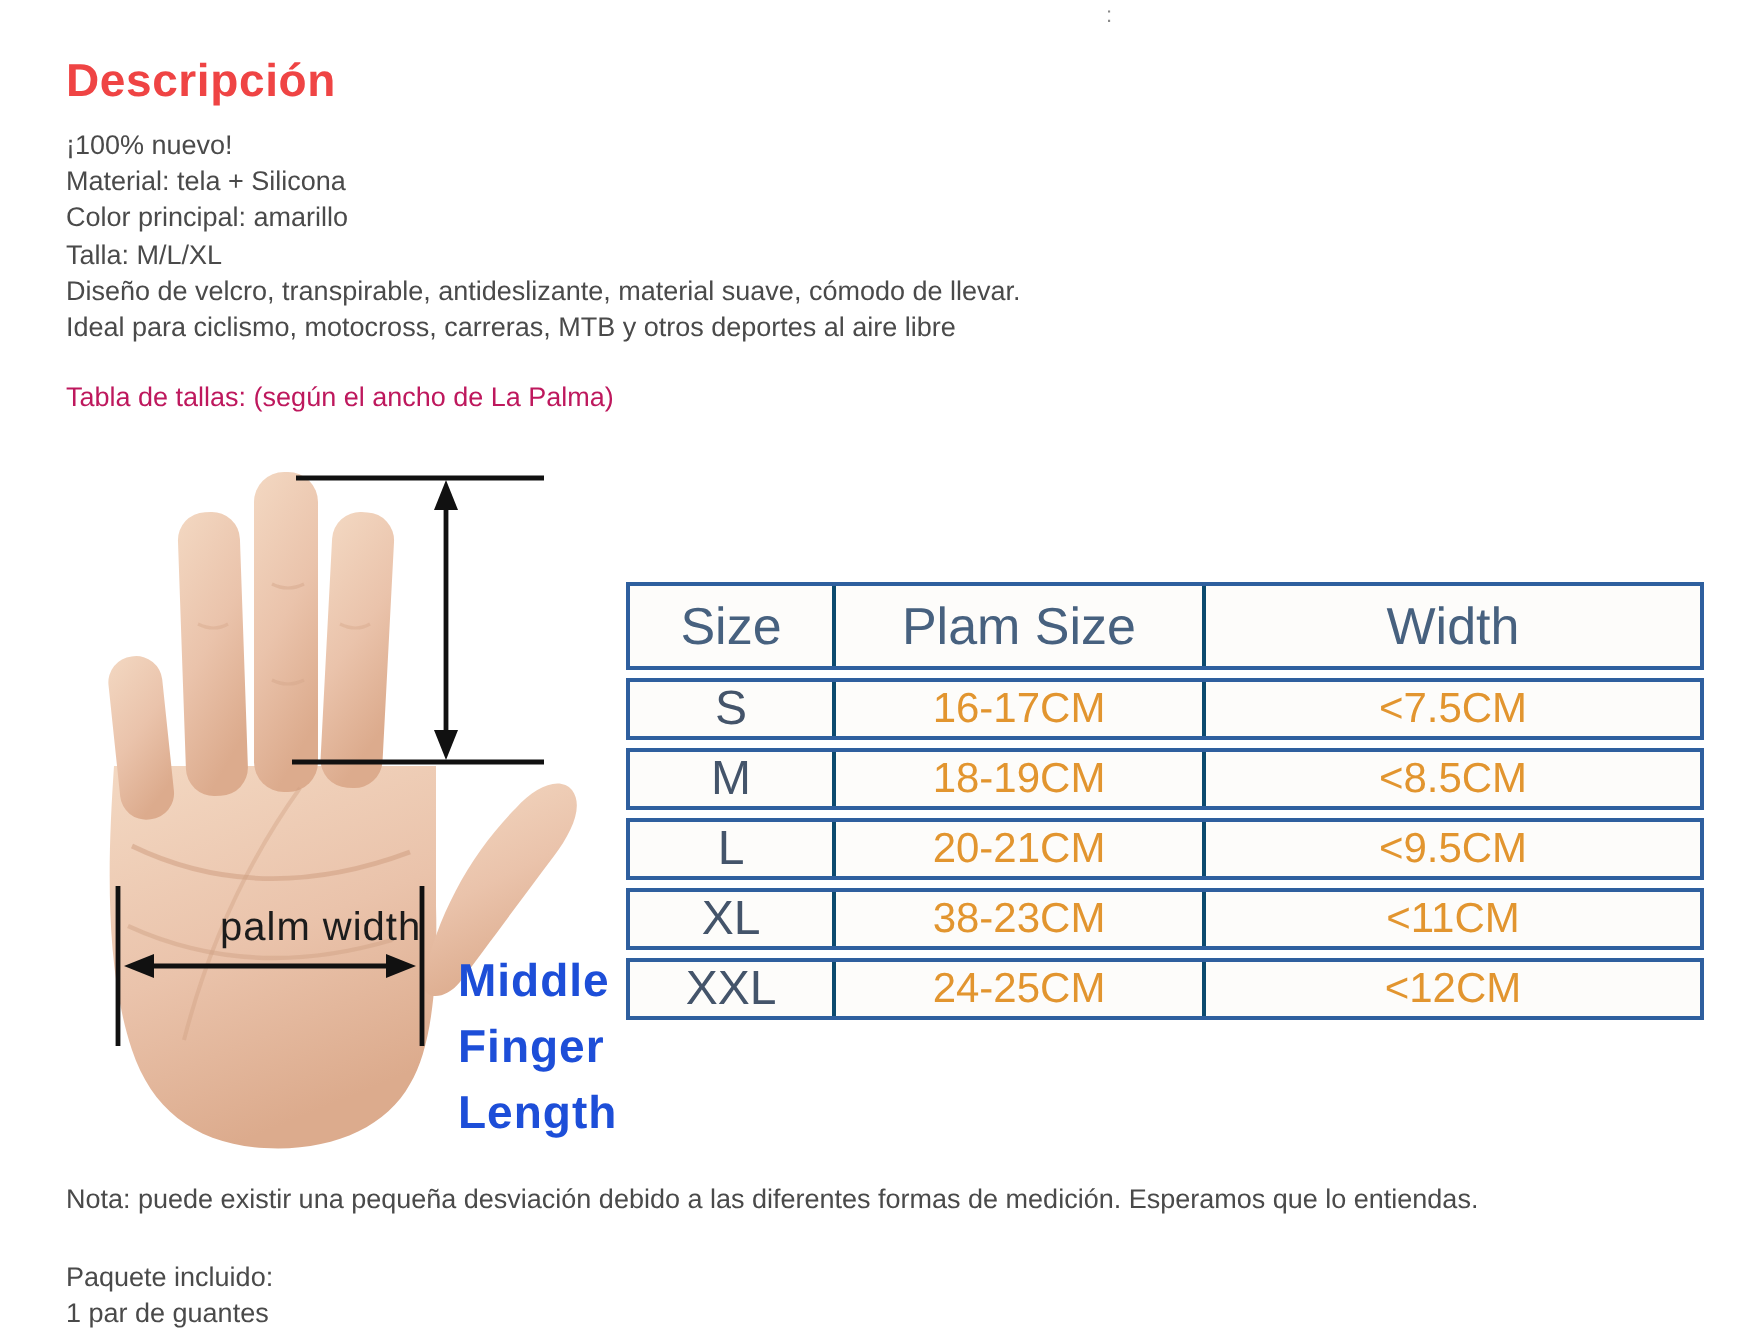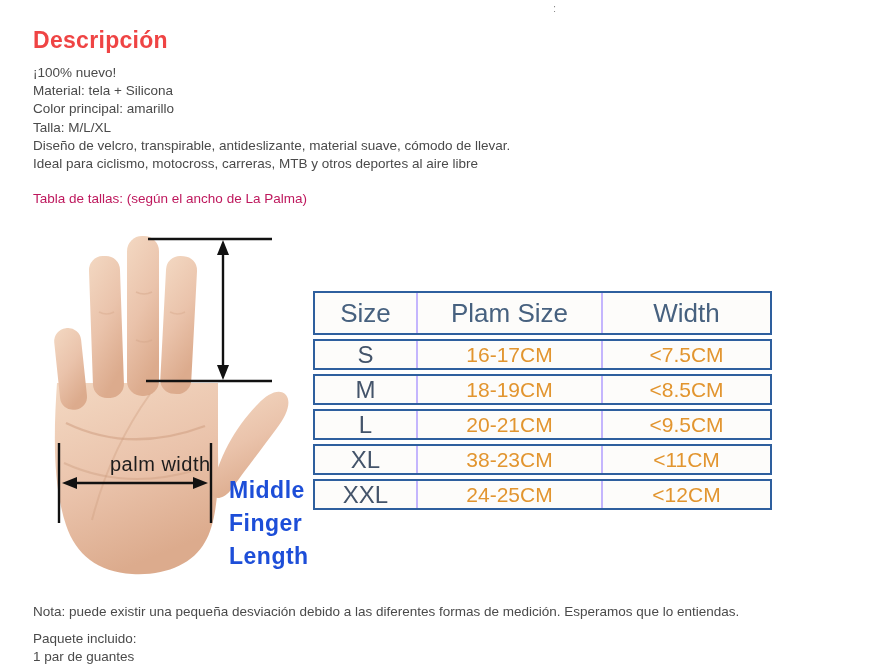--- a/index.html
+++ b/index.html
@@ -23,39 +23,38 @@
   .hand-wrap { position:absolute; left:0; top:228px; width:320px; height:360px; }
   .hand-wrap svg { position:absolute; left:0; top:0; }
   .finger-label {
     position:absolute; left:229px; top:246px; font-size:23px; line-height:33px;
     color:#1d4ed8; font-weight:600; letter-spacing:0.5px;
   }
   .palm-label {
     position:absolute; left:110px; top:225px; font-size:20px; color:#1c1c1c;
     letter-spacing:0.5px;
   }
-  .size-table { position:absolute; left:313px; top:291px; width:459px; }
+  .size-table { position:absolute; left:313px; top:291px; width:539px; }
   .trow {
     display:grid; grid-template-columns:101px 185px 1fr;
     border:2px solid #2e5f9e; background:#fdfcfa; margin-bottom:4px;
     height:31px;
   }
   .trow.thead { height:44px; }
   .cell {
     display:flex; align-items:center; justify-content:center;
     overflow:hidden;
   }
-  .cell + .cell { border-left:2px solid #c4b5fd; }
+  .cell + .cell { border-left:2px solid #0c4a6e; }
   .hcell { font-size:26px; color:#47617f; }
   .size-cell { font-size:24px; color:#44546a; }
   .val-cell { font-size:21px; color:#e2952f; }
   .note {
     position:absolute; left:33px; top:592px; font-size:13.5px; color:#4a4a4a;
     width:820px;
-    margin-top:12px;
   }
   .pkg { position:absolute; left:33px; top:630px; }
   .pkg div { font-size:13.5px; color:#4a4a4a; line-height:18.2px; }
 </style>
 </head>
 <body>
 
 <div class="screen">
 
   <div class="corner-mark">:</div>

